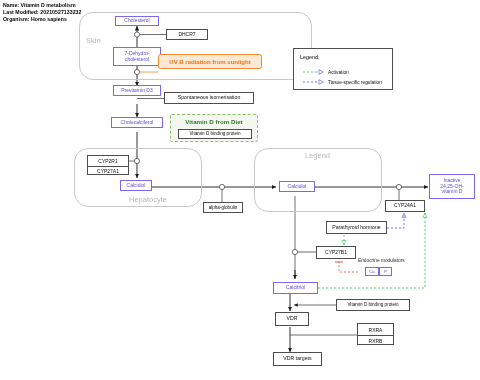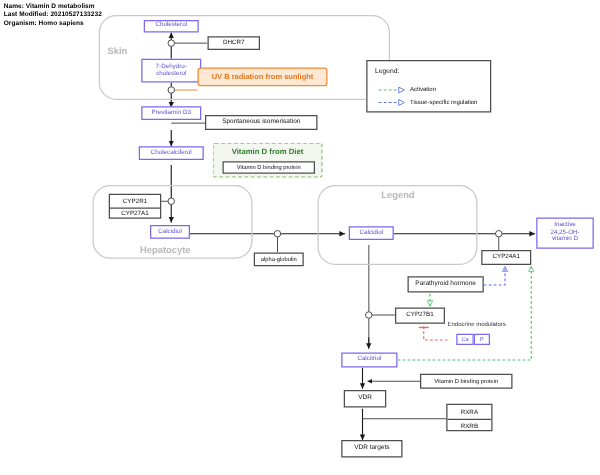--- a/index.html
+++ b/index.html
@@ -13,21 +13,21 @@
   }
   #canvas{position:absolute;left:0;top:0;width:480px;height:380px;}
   #svg-layer{position:absolute;left:0;top:0;width:480px;height:380px;}
 
   
   .meta{position:absolute;left:3px;top:2px;font-size:5.2px;font-weight:bold;color:#000;line-height:7.2px;white-space:nowrap;}
   .meta div{letter-spacing:.05px;}
 
   
   .compartment{position:absolute;border:1.3px solid #c9c9c9;border-radius:14px;background:transparent;}
-  .compartment-label{position:absolute;font-size:7.5px;color:#b8b8b8;font-weight:bold;}
+  .compartment-label{position:absolute;font-size:7.5px;color:#b8b8b8;font-weight:normal;}
 
   
   .node{position:absolute;box-sizing:border-box;display:flex;align-items:center;justify-content:center;text-align:center;background:#ffffff;}
   .metabolite{border:1px solid #7b68ee;color:#5b4fd6;font-size:5px;line-height:5.6px;}
   .gene{border:1px solid #4d4d4d;color:#111;font-size:5px;line-height:5.6px;}
   .plain{border:1px solid #4d4d4d;color:#111;font-size:5.2px;line-height:5.8px;}
   .tiny{font-size:4.6px;line-height:5.2px;}
 
   
   .stack{position:absolute;border:1px solid #4d4d4d;box-sizing:border-box;background:#fff;}
@@ -146,21 +146,21 @@
   <div class="node plain" style="left:164px;top:92px;width:90px;height:12px;">Spontaneous isomerisation</div>
 
   <div class="node metabolite" style="left:111px;top:117px;width:52px;height:11px;">Cholecalciferol</div>
 
   <div class="diet" style="left:170px;top:114px;width:88px;height:28px;">
     <div class="diet-title">Vitamin D from Diet</div>
     <div class="node plain tiny" style="left:7px;top:14px;width:74px;height:10px;position:absolute;">Vitamin D binding protein</div>
   </div>
 
   <div class="compartment" style="left:74px;top:148px;width:126px;height:57px;"></div>
-  <div class="compartment-label" style="left:112px;top:195px;">Hepatocyte</div>
+  <div class="compartment-label" style="left:129px;top:195px;">Hepatocyte</div>
 
   <div class="stack" style="left:87px;top:155px;width:42px;height:20px;">
     <div style="height:10px;">CYP2R1</div>
     <div style="height:9px;">CYP27A1</div>
   </div>
 
   <div class="node metabolite" style="left:120px;top:180px;width:32px;height:11px;">Calcidiol</div>
 
   <div class="node plain tiny" style="left:203px;top:202px;width:40px;height:11px;">alpha-globulin</div>
 

